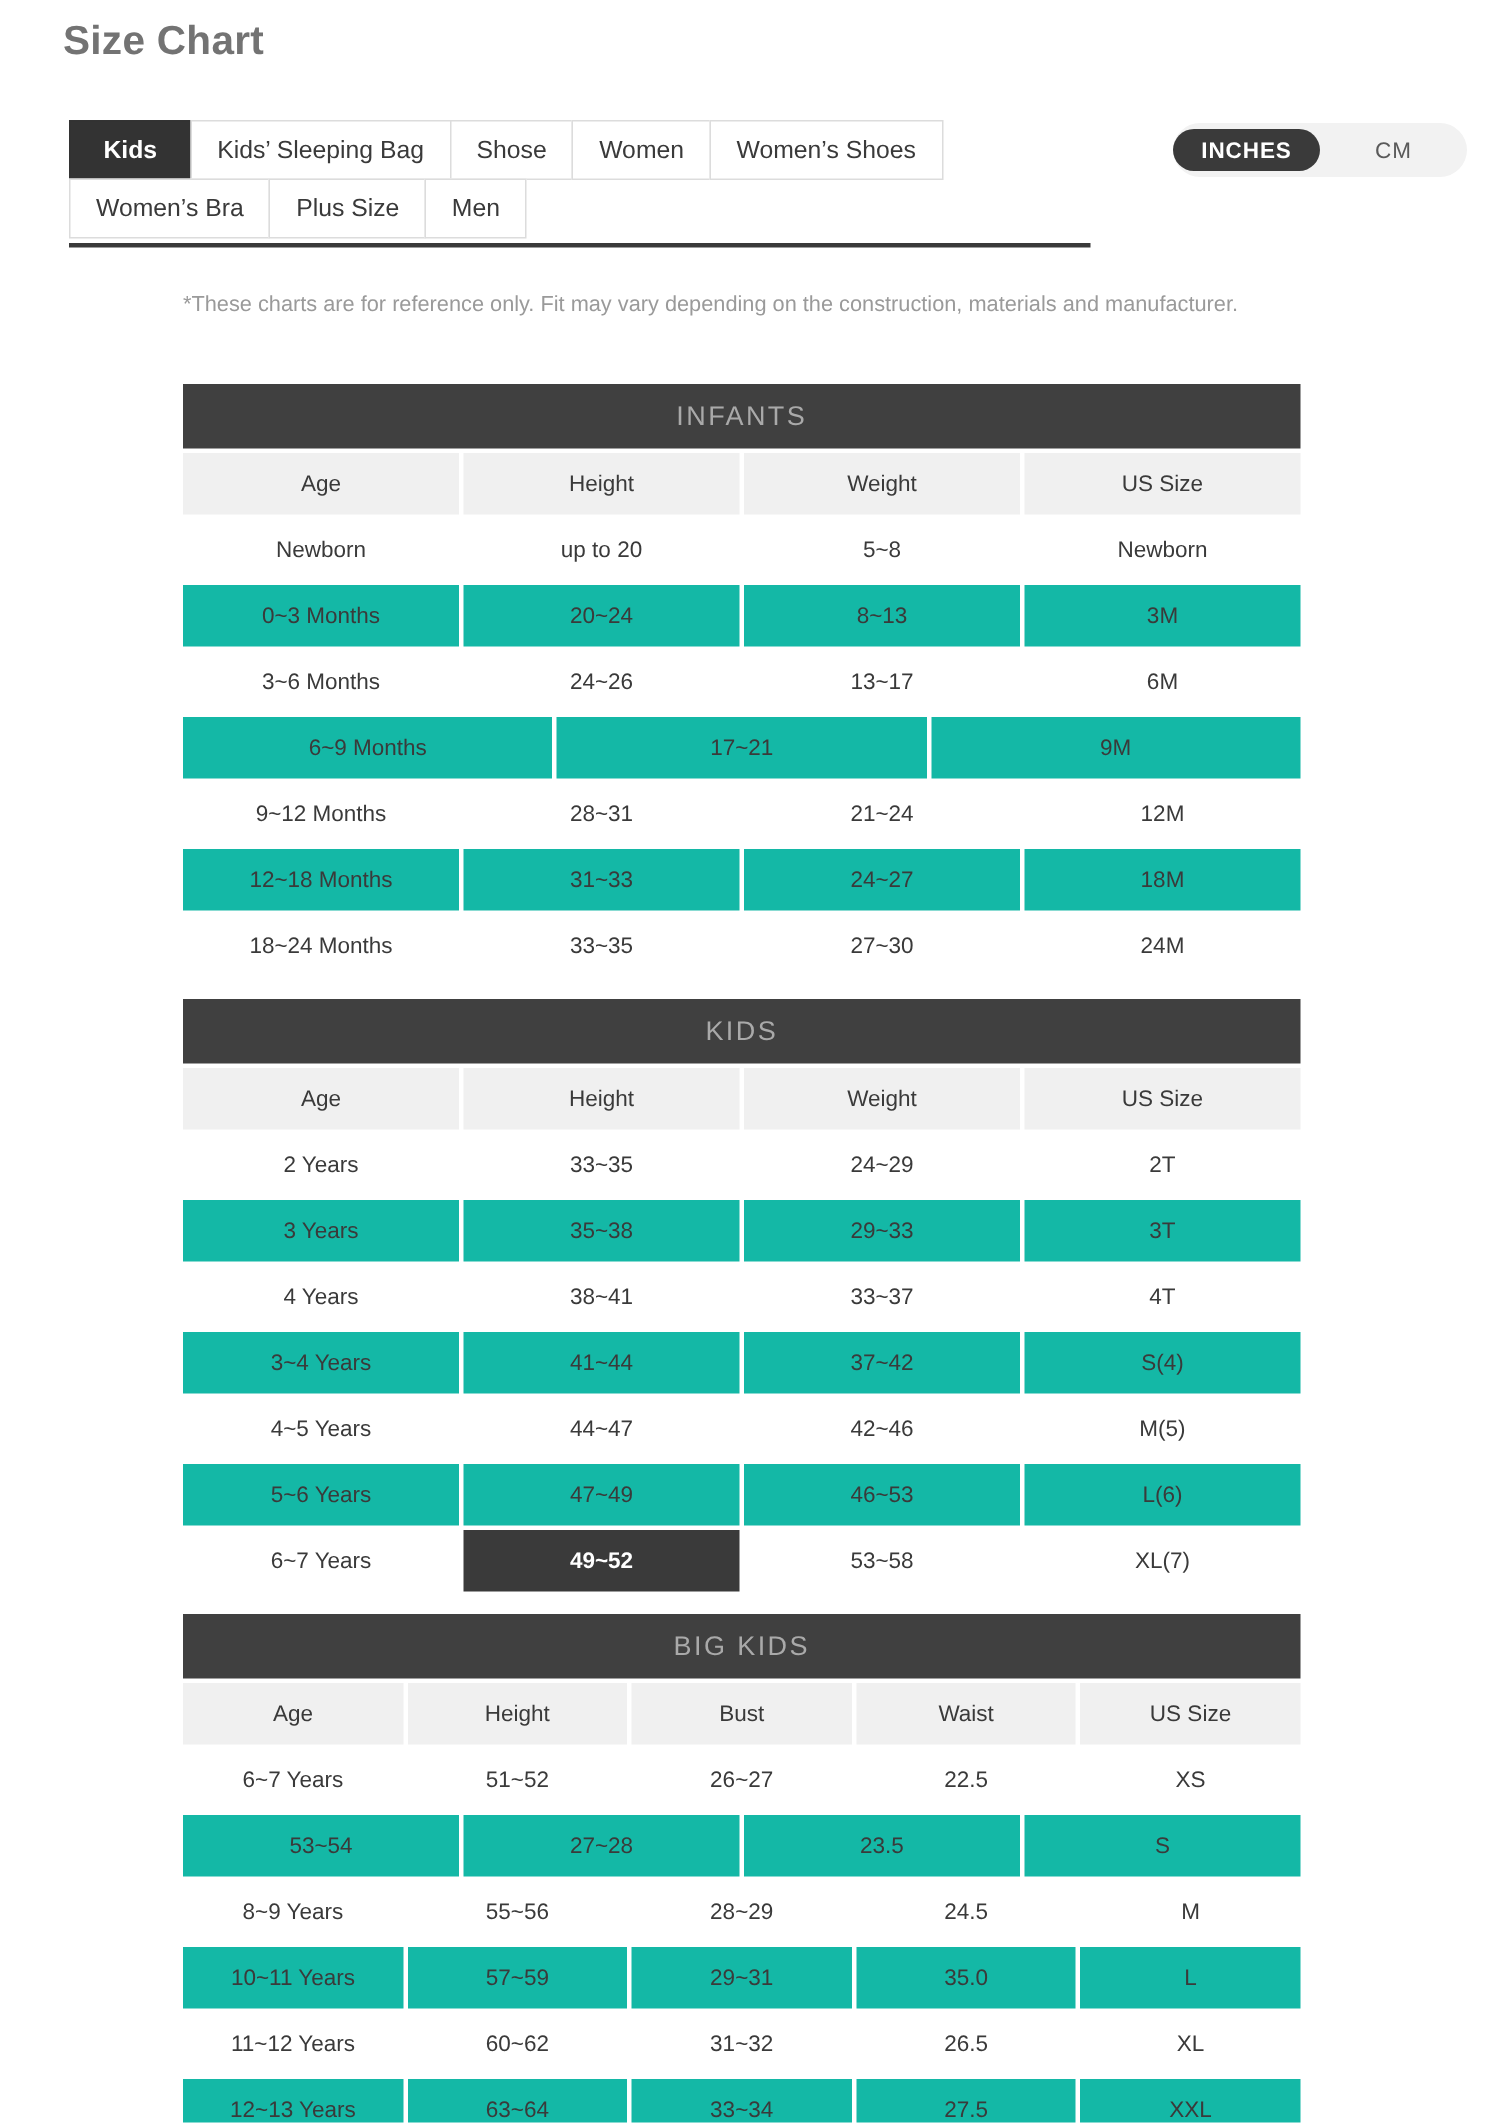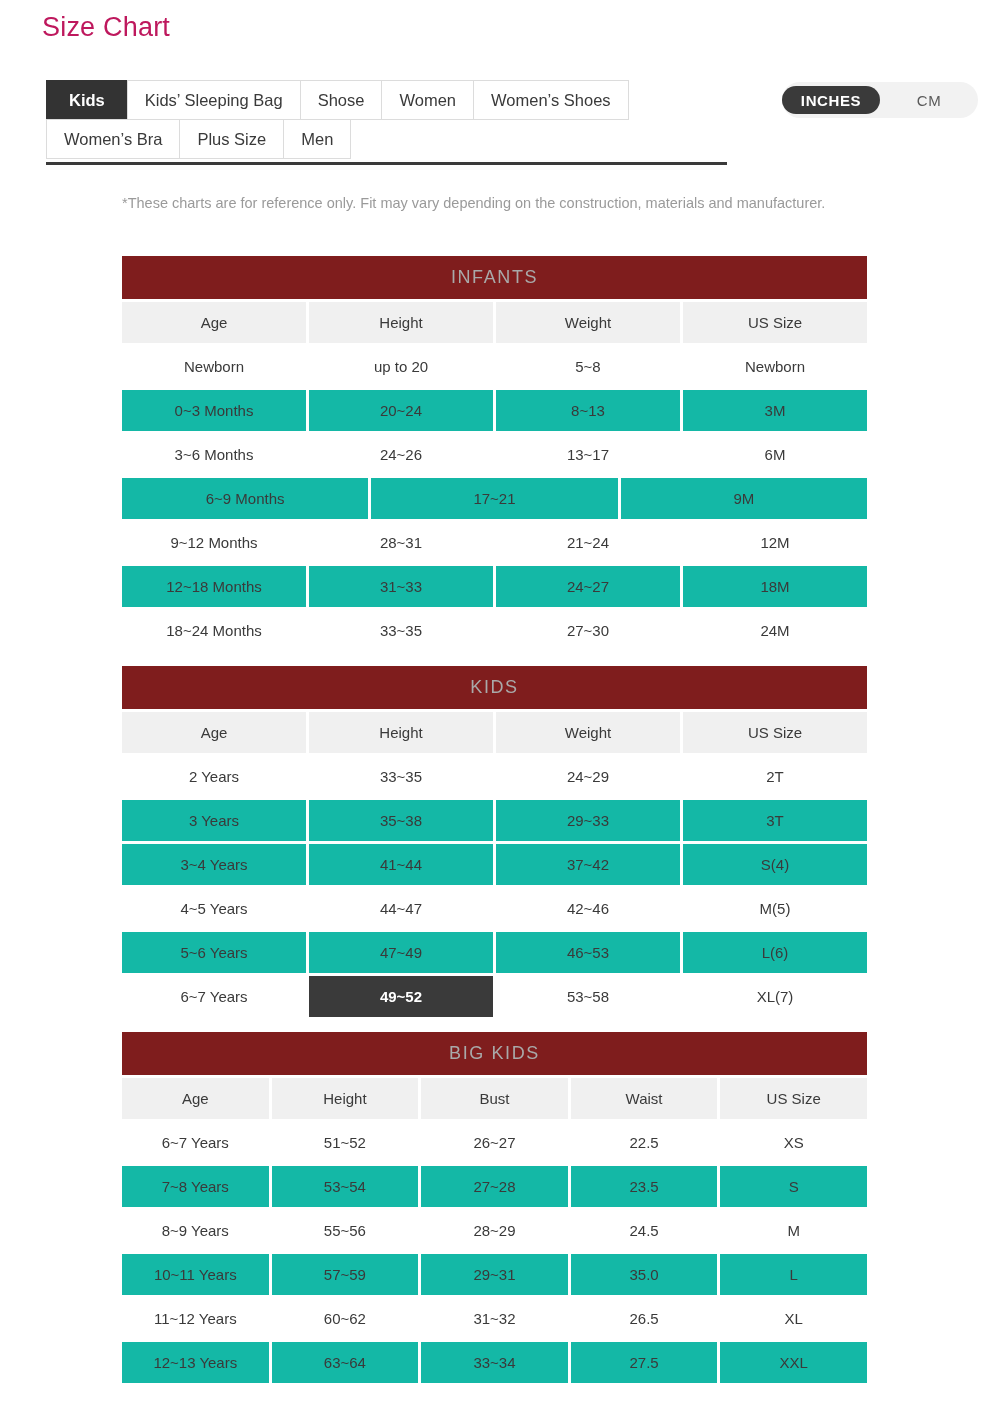--- a/index.html
+++ b/index.html
@@ -13,22 +13,22 @@
     overflow: hidden;
   }
 
   .page { position: relative; width: 1000px; height: 1415px; }
 
   
   .page-title {
     position: absolute;
     left: 42px; top: 12px;
     font-size: 27px;
-    font-weight: 400;
-    color: #be185d;
+    font-weight: 700;
+    color: #737373;
     letter-spacing: .2px;
   }
 
   
   .tabs-wrap {
     position: absolute;
     left: 46px; top: 80px;
     width: 680px;
   }
   .tabs-row {
@@ -106,21 +106,21 @@
   
   .tables {
     position: absolute;
     left: 122px; top: 256px;
     width: 745px;
   }
   .sizetable { width: 100%; margin-bottom: 15px; }
 
   .section-title {
     height: 43px;
-    background: #7f1d1d;
+    background: #404040;
     display: flex;
     align-items: center;
     justify-content: center;
     font-size: 18px;
     color: #a9a9a9;
     letter-spacing: 1.6px;
     margin-bottom: 3px;
   }
 
   .trow {
@@ -238,20 +238,26 @@
           <div class="tcell">33~35</div>
           <div class="tcell">24~29</div>
           <div class="tcell">2T</div>
         </div>
         <div class="trow shaded">
           <div class="tcell">3 Years</div>
           <div class="tcell">35~38</div>
           <div class="tcell">29~33</div>
           <div class="tcell">3T</div>
         </div>
+        <div class="trow">
+          <div class="tcell">4 Years</div>
+          <div class="tcell">38~41</div>
+          <div class="tcell">33~37</div>
+          <div class="tcell">4T</div>
+        </div>
         <div class="trow shaded">
           <div class="tcell">3~4 Years</div>
           <div class="tcell">41~44</div>
           <div class="tcell">37~42</div>
           <div class="tcell">S(4)</div>
         </div>
         <div class="trow">
           <div class="tcell">4~5 Years</div>
           <div class="tcell">44~47</div>
           <div class="tcell">42~46</div>
@@ -280,21 +286,20 @@
           <div class="tcell">US Size</div>
         </div>
         <div class="trow">
           <div class="tcell">6~7 Years</div>
           <div class="tcell">51~52</div>
           <div class="tcell">26~27</div>
           <div class="tcell">22.5</div>
           <div class="tcell">XS</div>
         </div>
         <div class="trow shaded">
-          <div class="tcell">7~8 Years</div>
           <div class="tcell">53~54</div>
           <div class="tcell">27~28</div>
           <div class="tcell">23.5</div>
           <div class="tcell">S</div>
         </div>
         <div class="trow">
           <div class="tcell">8~9 Years</div>
           <div class="tcell">55~56</div>
           <div class="tcell">28~29</div>
           <div class="tcell">24.5</div>

